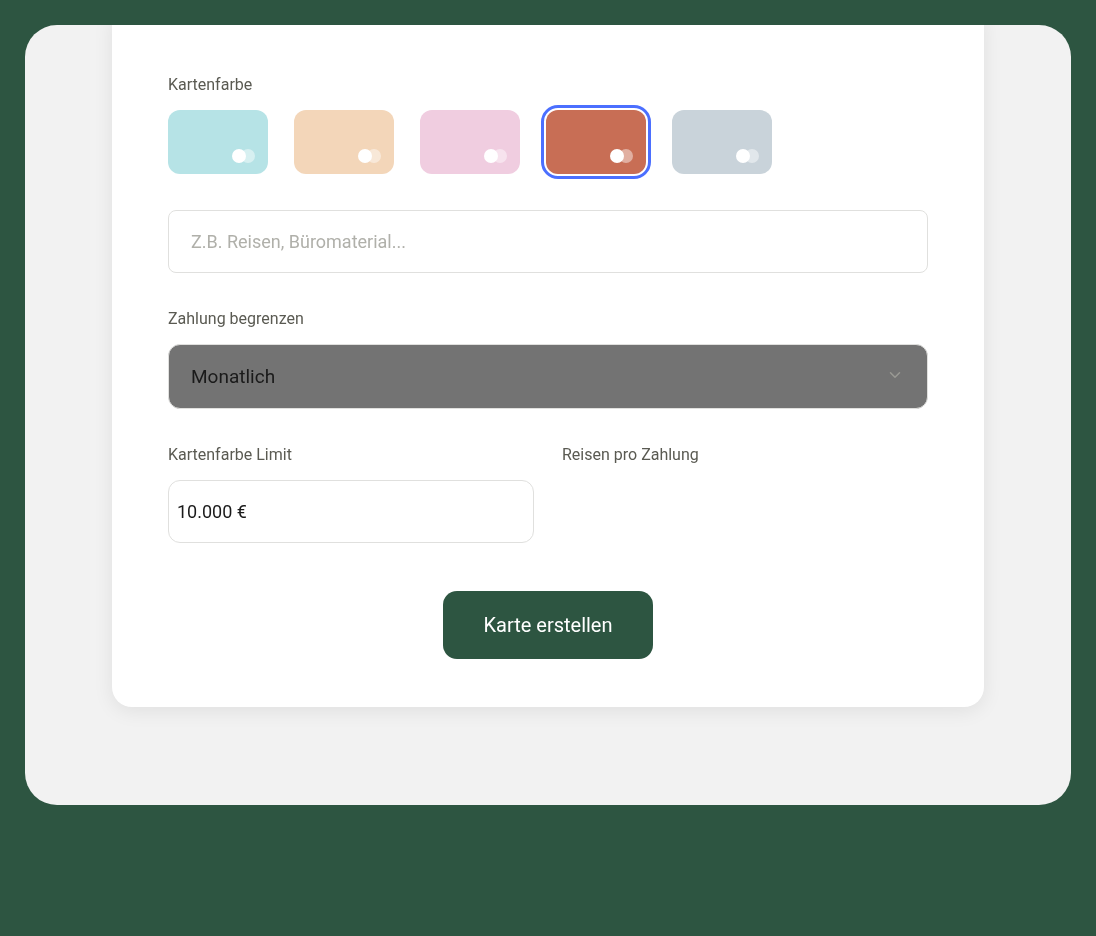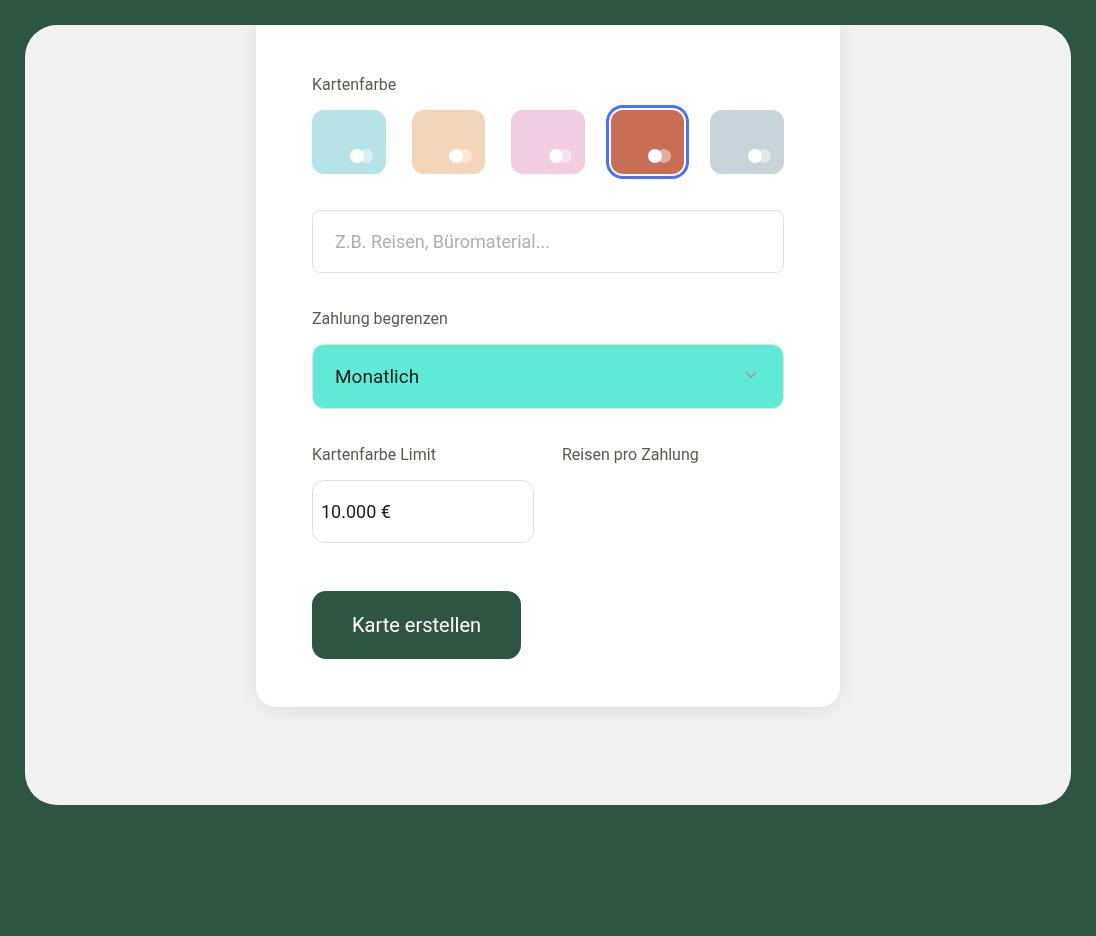--- a/index.html
+++ b/index.html
@@ -24,21 +24,21 @@
       height: 780px;
       display: flex;
       justify-content: center;
       align-items: flex-start;
       overflow: hidden;
     }
     .card-panel {
       background: #ffffff;
       border-radius: 0 0 20px 20px;
       box-shadow: 0 4px 20px rgba(0,0,0,0.08);
-      width: 584px;
+      width: 872px;
       padding: 60px 56px 48px 56px;
       margin-top: -10px;
     }
     .section-label {
       font-size: 16px;
       color: #5a5a52;
       margin-bottom: 16px;
       font-weight: 400;
     }
     .color-swatches {
@@ -98,21 +98,21 @@
     }
     .select-input {
       width: 100%;
       padding: 20px 22px;
       border: 1px solid #e0e0de;
       border-radius: 12px;
       font-size: 19px;
       color: #1a1a1a;
       outline: none;
       appearance: none;
-      background: #5eead4;
+      background: #737373;
       cursor: pointer;
       font-family: inherit;
     }
     .chevron {
       position: absolute;
       right: 24px;
       top: 50%;
       transform: translateY(-50%);
       pointer-events: none;
     }
@@ -132,21 +132,21 @@
       font-size: 18px;
       color: #1a1a1a;
       outline: none;
       font-family: inherit;
     }
     .limit-input::placeholder {
       color: #b0b0aa;
     }
     .button-row {
       display: flex;
-      justify-content: flex-start;
+      justify-content: center;
     }
     .submit-btn {
       background: #2d5541;
       color: #ffffff;
       border: none;
       padding: 22px 40px;
       font-size: 20px;
       border-radius: 14px;
       cursor: pointer;
       font-family: inherit;

